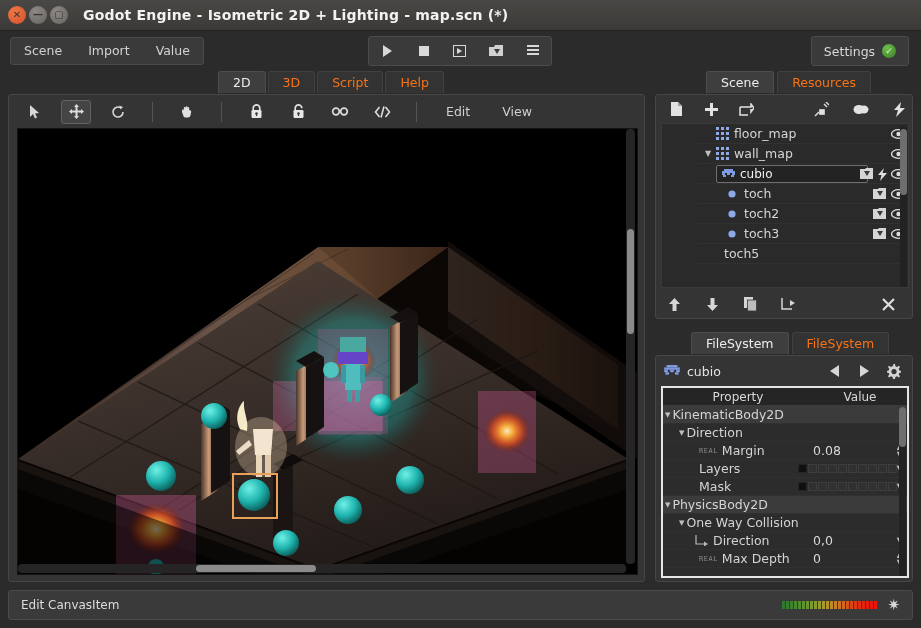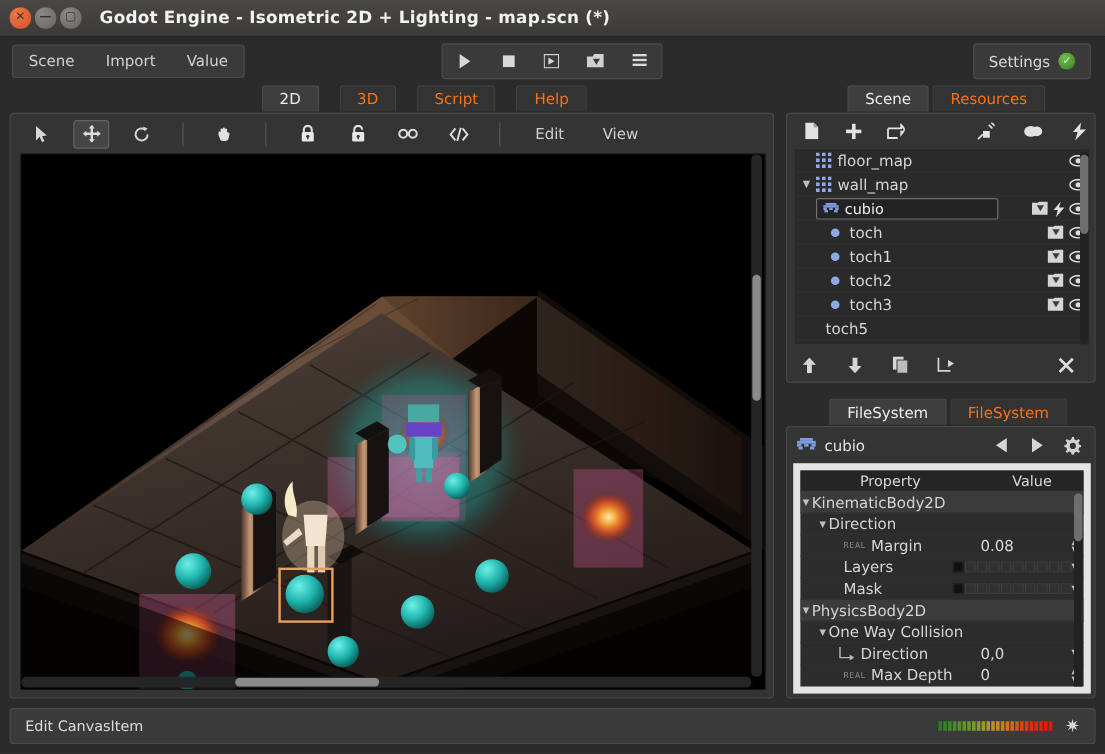--- a/index.html
+++ b/index.html
@@ -56,21 +56,21 @@
     background:#3a3a3a; border:1px solid #4c4c4c; border-radius:3px;
     display:flex; align-items:center; justify-content:center; gap:7px;
     font-size:12.5px; color:#d8d8d8;
   }
   .okdot { width:14px;height:14px;border-radius:50%;
            background:radial-gradient(circle at 35% 30%,#6cc04a,#3e7a2a);
            display:flex;align-items:center;justify-content:center;
            font-size:9px;color:#dff5d2; }
 
   
-  .maintabs { position:absolute; left:218px; top:71px; display:flex; gap:17px; }
+  .maintabs { position:absolute; left:218px; top:71px; display:flex; gap:2px; }
   .mtab {
     height:22px; padding:0 14px; line-height:21px; font-size:12.5px;
     background:#333; border:1px solid #414141; border-bottom:none;
     border-radius:3px 3px 0 0; color:#f97316;
   }
   .mtab.active { background:#3e3e3e; color:#ededed; border-color:#4d4d4d; }
 
   
   .editorpanel {
     position:absolute; left:8px; top:94px; width:637px; height:488px;
@@ -108,21 +108,21 @@
     background:#343434; border:1px solid #474747; border-radius:3px;
   }
   .sdock-toolbar { position:absolute;left:0;top:0;width:100%;height:28px;
       display:flex; align-items:center; }
   .sdt { width:28px;height:22px;display:flex;align-items:center;justify-content:center;color:#d0d0d0; }
   .tree {
     position:absolute; left:5px; top:28px; width:248px; height:165px;
     background:#2a2a2a; border:1px solid #3a3a3a; overflow:hidden;
   }
   .trow { height:20px; display:flex; align-items:center; position:relative;
-          border-bottom:1px solid #313131; font-size:12.5px; color:#d6d6d6; }
+          border-bottom:1px solid #313131; font-size:12.5px; color:#d6d6d6;margin-left:36px; }
   .tcaret { width:12px; text-align:center; font-size:8px; color:#bdbdbd; }
   .ticon { width:16px; display:flex; align-items:center; justify-content:center; margin-right:4px; }
   .tname { flex:1; }
   .tright { position:absolute; right:2px; top:0; height:20px; display:flex; align-items:center; gap:4px; }
   .eye { color:#d9d9d9; }
   .tree-scroll { position:absolute; right:1px; top:2px; width:7px; height:161px; background:#222; border-radius:4px; }
   .tree-scroll .thumb { position:absolute; left:0; top:3px; width:7px; height:66px; background:#6e6e6e; border-radius:4px; }
   .nameedit {
     display:flex; align-items:center; gap:5px;
     background:#232323; border:1px solid #6f6f6f; border-radius:2px;
@@ -137,21 +137,21 @@
   .idock {
     position:absolute; left:655px; top:355px; width:258px; height:227px;
     background:#343434; border:1px solid #474747; border-radius:3px;
   }
   .inode { position:absolute; left:0; top:0; width:100%; height:30px;
            display:flex; align-items:center; padding:0 8px; gap:7px; }
   .inode .nm { font-size:12.5px; color:#e3e3e3; flex:1; }
   .inav { width:22px;height:22px;display:flex;align-items:center;justify-content:center;color:#cfcfcf;}
   .proptable {
     position:absolute; left:5px; top:30px; width:248px; height:192px;
-    background:#2c2c2c; border:6px solid #e5e5e5; overflow:hidden;
+    background:#2c2c2c; border:2px solid #e5e5e5; overflow:hidden;
   }
   .phead { height:18px; display:flex; background:#252525; border-bottom:1px solid #3c3c3c;
            font-size:12px; color:#d8d8d8; }
   .phead .c1 { width:150px; text-align:center; line-height:18px; }
   .phead .c2 { flex:1; text-align:center; line-height:18px; }
   .prow { height:18px; display:flex; align-items:center; font-size:12.5px; color:#d4d4d4;
           border-bottom:1px solid #303030; }
   .prow.cat { background:#3b3b3b; }
   .prow .pname { width:150px; display:flex; align-items:center; }
   .prow .pval { flex:1; display:flex; align-items:center; padding-right:4px; color:#d8d8d8; }
@@ -618,42 +618,20 @@
           </span>
         <span class="eye">
             <svg width="15" height="10" viewBox="0 0 15 10">
               <ellipse cx="7.5" cy="5" rx="7" ry="4.3" fill="none" stroke="#dcdcdc" stroke-width="1.3"></ellipse>
               <circle cx="7.5" cy="5" r="2.2" fill="#dcdcdc"></circle>
             </svg>
           </span>
       </span>
     </div>
 
-    <div class="trow" style="padding-left:26px">
-      <span class="ticon">
-          <svg width="8" height="8" viewBox="0 0 8 8">
-            <circle cx="4" cy="4" r="3.6" fill="#8fa8e8"></circle>
-          </svg>
-        </span>
-      <span class="tname">toch1</span>
-      <span class="tright">
-        <span>
-            <svg width="14" height="12" viewBox="0 0 14 12">
-              <path d="M0,1 L5,1 L6,0 L13,0 L13,11 L0,11 Z" fill="#d5d5d5"></path>
-              <polygon points="4,3 10,3 7,8" fill="#3a3a3a"></polygon>
-            </svg>
-          </span>
-        <span class="eye">
-            <svg width="15" height="10" viewBox="0 0 15 10">
-              <ellipse cx="7.5" cy="5" rx="7" ry="4.3" fill="none" stroke="#dcdcdc" stroke-width="1.3"></ellipse>
-              <circle cx="7.5" cy="5" r="2.2" fill="#dcdcdc"></circle>
-            </svg>
-          </span>
-      </span>
-    </div>
 
     <div class="trow" style="padding-left:26px">
       <span class="ticon">
           <svg width="8" height="8" viewBox="0 0 8 8">
             <circle cx="4" cy="4" r="3.6" fill="#8fa8e8"></circle>
           </svg>
         </span>
       <span class="tname">toch2</span>
       <span class="tright">
         <span>

